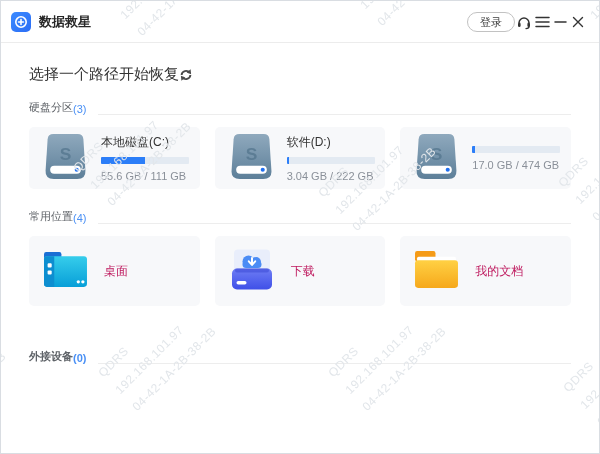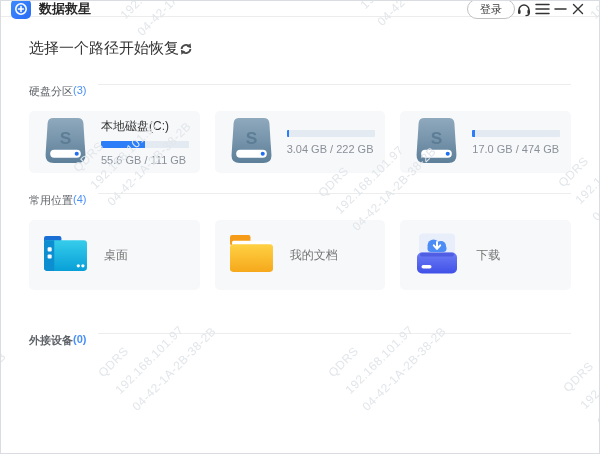--- a/index.html
+++ b/index.html
@@ -4,56 +4,56 @@
 <style>
   * { margin:0; padding:0; box-sizing:border-box; }
   html,body { background:#eef0f2; }
   body { font-family:"Liberation Sans","DejaVu Sans",sans-serif; }
   .window{
     position:relative; width:600px; height:454px; background:#fff;
     border:1px solid #d9dde2; overflow:hidden;
   }
   
   .titlebar{
-    height:16px; display:flex; align-items:center;
+    height:42px; display:flex; align-items:center;
     padding:0 12px 0 10px; border-bottom:1px solid #ececec;
     position:relative; z-index:2; background:#fff;
   }
   .app-logo{ width:20px; height:20px; border-radius:5px;
     background:linear-gradient(135deg,#3b8bff,#2b6df5);
     display:flex; align-items:center; justify-content:center; }
   .app-title{ font-size:13px; font-weight:bold; color:#262626; margin-left:8px; }
   .titlebar-right{ margin-left:auto; display:flex; align-items:center; }
   .login-btn{
     font-size:11px; color:#404040; border:1px solid #c2c2c2; background:#fff;
     border-radius:10px; padding:2px 12px; line-height:14px; cursor:pointer;
   }
   .tb-icon{ display:flex; align-items:center; justify-content:center; width:18px; height:18px; color:#333; }
   
   .content{ padding:14px 28px 0; position:relative; z-index:1; }
-  .page-head{ display:flex; align-items:center; gap:0; margin:8px 0 26px; }
+  .page-head{ display:flex; align-items:center; gap:0; margin:8px 0 16px; }
   .page-title{ font-size:15px; color:#333; }
   .refresh{ display:flex; align-items:center; cursor:pointer; }
-  .section-head{ display:flex; align-items:flex-start; margin:0 0 12px; }
+  .section-head{ display:flex; align-items:flex-end; margin:0 0 12px; }
   .section-label{ font-size:11px; color:#5f6368; }
   .section-count{ font-size:11px; color:#4a90f5; }
   .section-line{ flex:1; height:1px; background:#ededed; margin-left:12px; }
   .grid{ display:grid; grid-template-columns:repeat(3,1fr); gap:15px; }
   .card{
     background:#f7f8fa; border-radius:5px; display:flex; align-items:center;
     padding-left:14px; cursor:pointer;
   }
   .drive-card{ height:62px; }
   .loc-card{ height:70px; margin-bottom:10px; }
   .drive-info{ margin-left:13px; }
   .drive-name{ font-size:12px; color:#333; margin-bottom:6px; }
   .progress{ width:88px; height:7px; background:#e3eaf2; border-radius:1px; overflow:hidden; }
   .progress-fill{ height:100%; background:#2c7ef8; min-width:2px; }
   .drive-size{ font-size:11px; color:#8a9099; margin-top:6px; }
-  .loc-label{ font-size:12px; color:#737373; margin-left:16px; }
+  .loc-label{ font-size:12px; color:#be185d; margin-left:16px; }
   .sec-locations{ margin-top:20px; }
   .sec-external{ margin-top:18px;font-weight:bold; }
   
   .wm-layer{ position:absolute; inset:0; pointer-events:none; z-index:4; overflow:hidden; }
   .wm-tile{
     position:absolute; transform:rotate(-45deg); color:#e2e6ea;
     font-size:12px; line-height:24px; letter-spacing:.5px; white-space:pre;
   }
 </style>
 </head>
@@ -147,20 +147,21 @@
       <div class="card drive-card">
         <span>
           <svg width="45" height="47" viewBox="0 0 44 46">
             <path d="M10 1 h24 q5 0 5.5 5 l2 31 q.5 8 -8 8 h-23 q-8.5 0 -8 -8 l2 -31 q.5 -5 5.5 -5 z" fill="url(#hddg)"></path>
             <text x="22" y="26" font-size="17" font-weight="bold" fill="#53758d" opacity="0.75" text-anchor="middle">S</text>
             <rect x="7" y="32" width="30" height="8" rx="4" fill="#fff"></rect>
             <circle cx="33" cy="36" r="2" fill="#1f6ff0"></circle>
           </svg>
         </span>
         <div class="drive-info">
+          <div class="drive-name">软件(D:)</div>
           <div class="progress">
             <div class="progress-fill" style="width: 1%;"></div>
           </div>
           <div class="drive-size">3.04 GB / 222 GB</div>
         </div>
       </div>
 
       <div class="card drive-card">
         <span>
           <svg width="45" height="47" viewBox="0 0 44 46">
@@ -201,37 +202,20 @@
             <path d="M1 9 q0-3 3-3 h7 v30 h-7 q-3 0-3-3 z" fill="#0d8ed0"></path>
             <rect x="4.5" y="13" width="4" height="4" rx="1" fill="#fff"></rect>
             <rect x="4.5" y="20" width="4" height="4" rx="1" fill="#fff"></rect>
             <circle cx="34.5" cy="31" r="1.6" fill="#fff"></circle>
             <circle cx="39" cy="31" r="1.6" fill="#fff"></circle>
           </svg>
         </span>
         <span class="loc-label">桌面</span>
       </div>
 
-
-      <div class="card loc-card">
-        <span>
-          <svg width="45" height="39" viewBox="0 0 44 38">
-            <defs>
-                <linearGradient id="docg" x1="0" y1="0" x2="0" y2="1">
-              <stop offset="0" stop-color="#ffd144"></stop>
-                  <stop offset="1" stop-color="#f6a81b"></stop>
-            </linearGradient>
-              </defs>
-            <rect x="1" y="1" width="20" height="10" rx="2" fill="#f59b17"></rect>
-            <rect x="3" y="6.5" width="38" height="5" rx="1.5" fill="#fff"></rect>
-            <rect x="1" y="10" width="42" height="27" rx="3" fill="url(#docg)"></rect>
-          </svg>
-        </span>
-        <span class="loc-label">我的文档</span>
-      </div>
 
       <div class="card loc-card">
         <span>
           <svg width="46" height="43" viewBox="0 0 46 42">
             <defs>
                 <linearGradient id="dlg" x1="0" y1="0" x2="0" y2="1">
               <stop offset="0" stop-color="#6e7df4"></stop>
                   <stop offset="1" stop-color="#3f50e8"></stop>
             </linearGradient>
               </defs>
@@ -241,20 +225,37 @@
             <rect x="13.5" y="12.5" width="19" height="7" rx="3.5" fill="#4b8cf5"></rect>
             <path d="M23 9.5 v6.5 M19.8 12.8 L23 16.4 l3.2 -3.6" stroke="#fff" stroke-width="2" fill="none" stroke-linecap="round" stroke-linejoin="round"></path>
             <rect x="3" y="20" width="40" height="21" rx="5" fill="url(#dlg)"></rect>
             <rect x="6" y="20" width="34" height="4" rx="2" fill="#3a49d6" opacity=".55"></rect>
             <rect x="7.5" y="32.5" width="10" height="3.5" rx="1.75" fill="#fff"></rect>
           </svg>
         </span>
         <span class="loc-label">下载</span>
       </div>
 
+      <div class="card loc-card">
+        <span>
+          <svg width="45" height="39" viewBox="0 0 44 38">
+            <defs>
+                <linearGradient id="docg" x1="0" y1="0" x2="0" y2="1">
+              <stop offset="0" stop-color="#ffd144"></stop>
+                  <stop offset="1" stop-color="#f6a81b"></stop>
+            </linearGradient>
+              </defs>
+            <rect x="1" y="1" width="20" height="10" rx="2" fill="#f59b17"></rect>
+            <rect x="3" y="6.5" width="38" height="5" rx="1.5" fill="#fff"></rect>
+            <rect x="1" y="10" width="42" height="27" rx="3" fill="url(#docg)"></rect>
+          </svg>
+        </span>
+        <span class="loc-label">我的文档</span>
+      </div>
+
       <div></div>
         <div></div>
     </div>
 
     <div class="section-head sec-external">
       <span class="section-label">外接设备</span>
         <span class="section-count">(0)</span>
       <span class="section-line"></span>
     </div>
 

